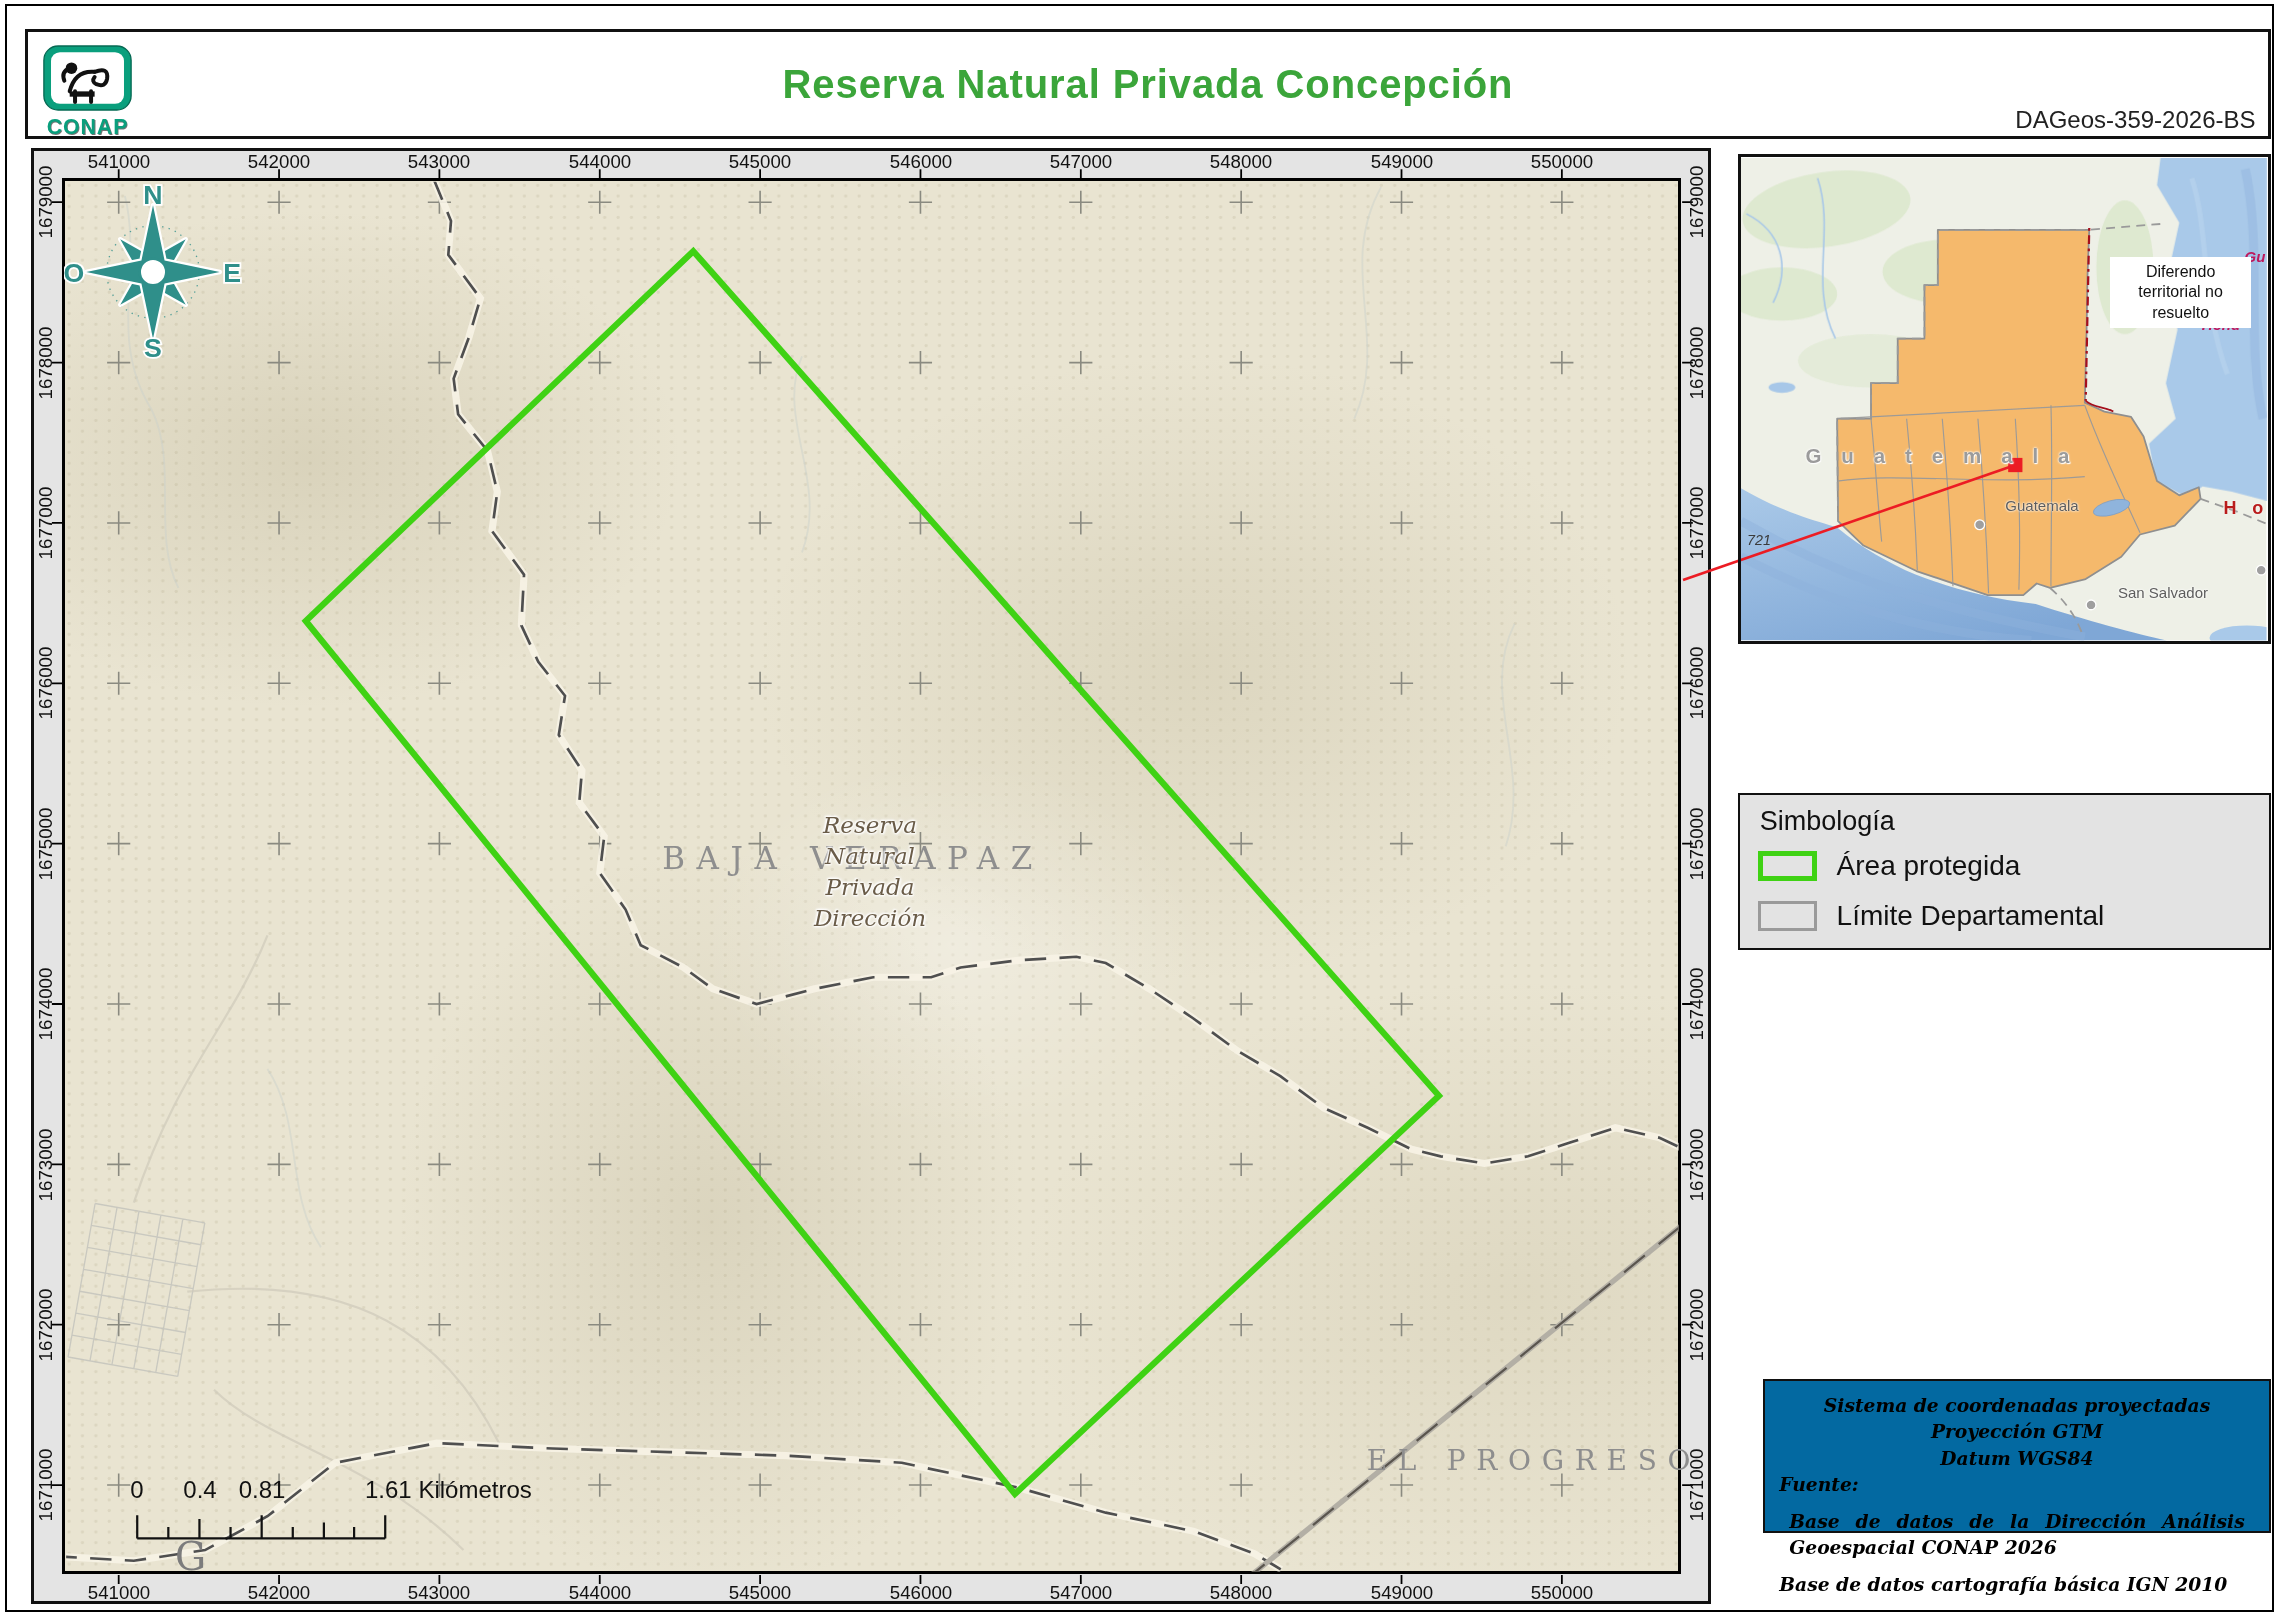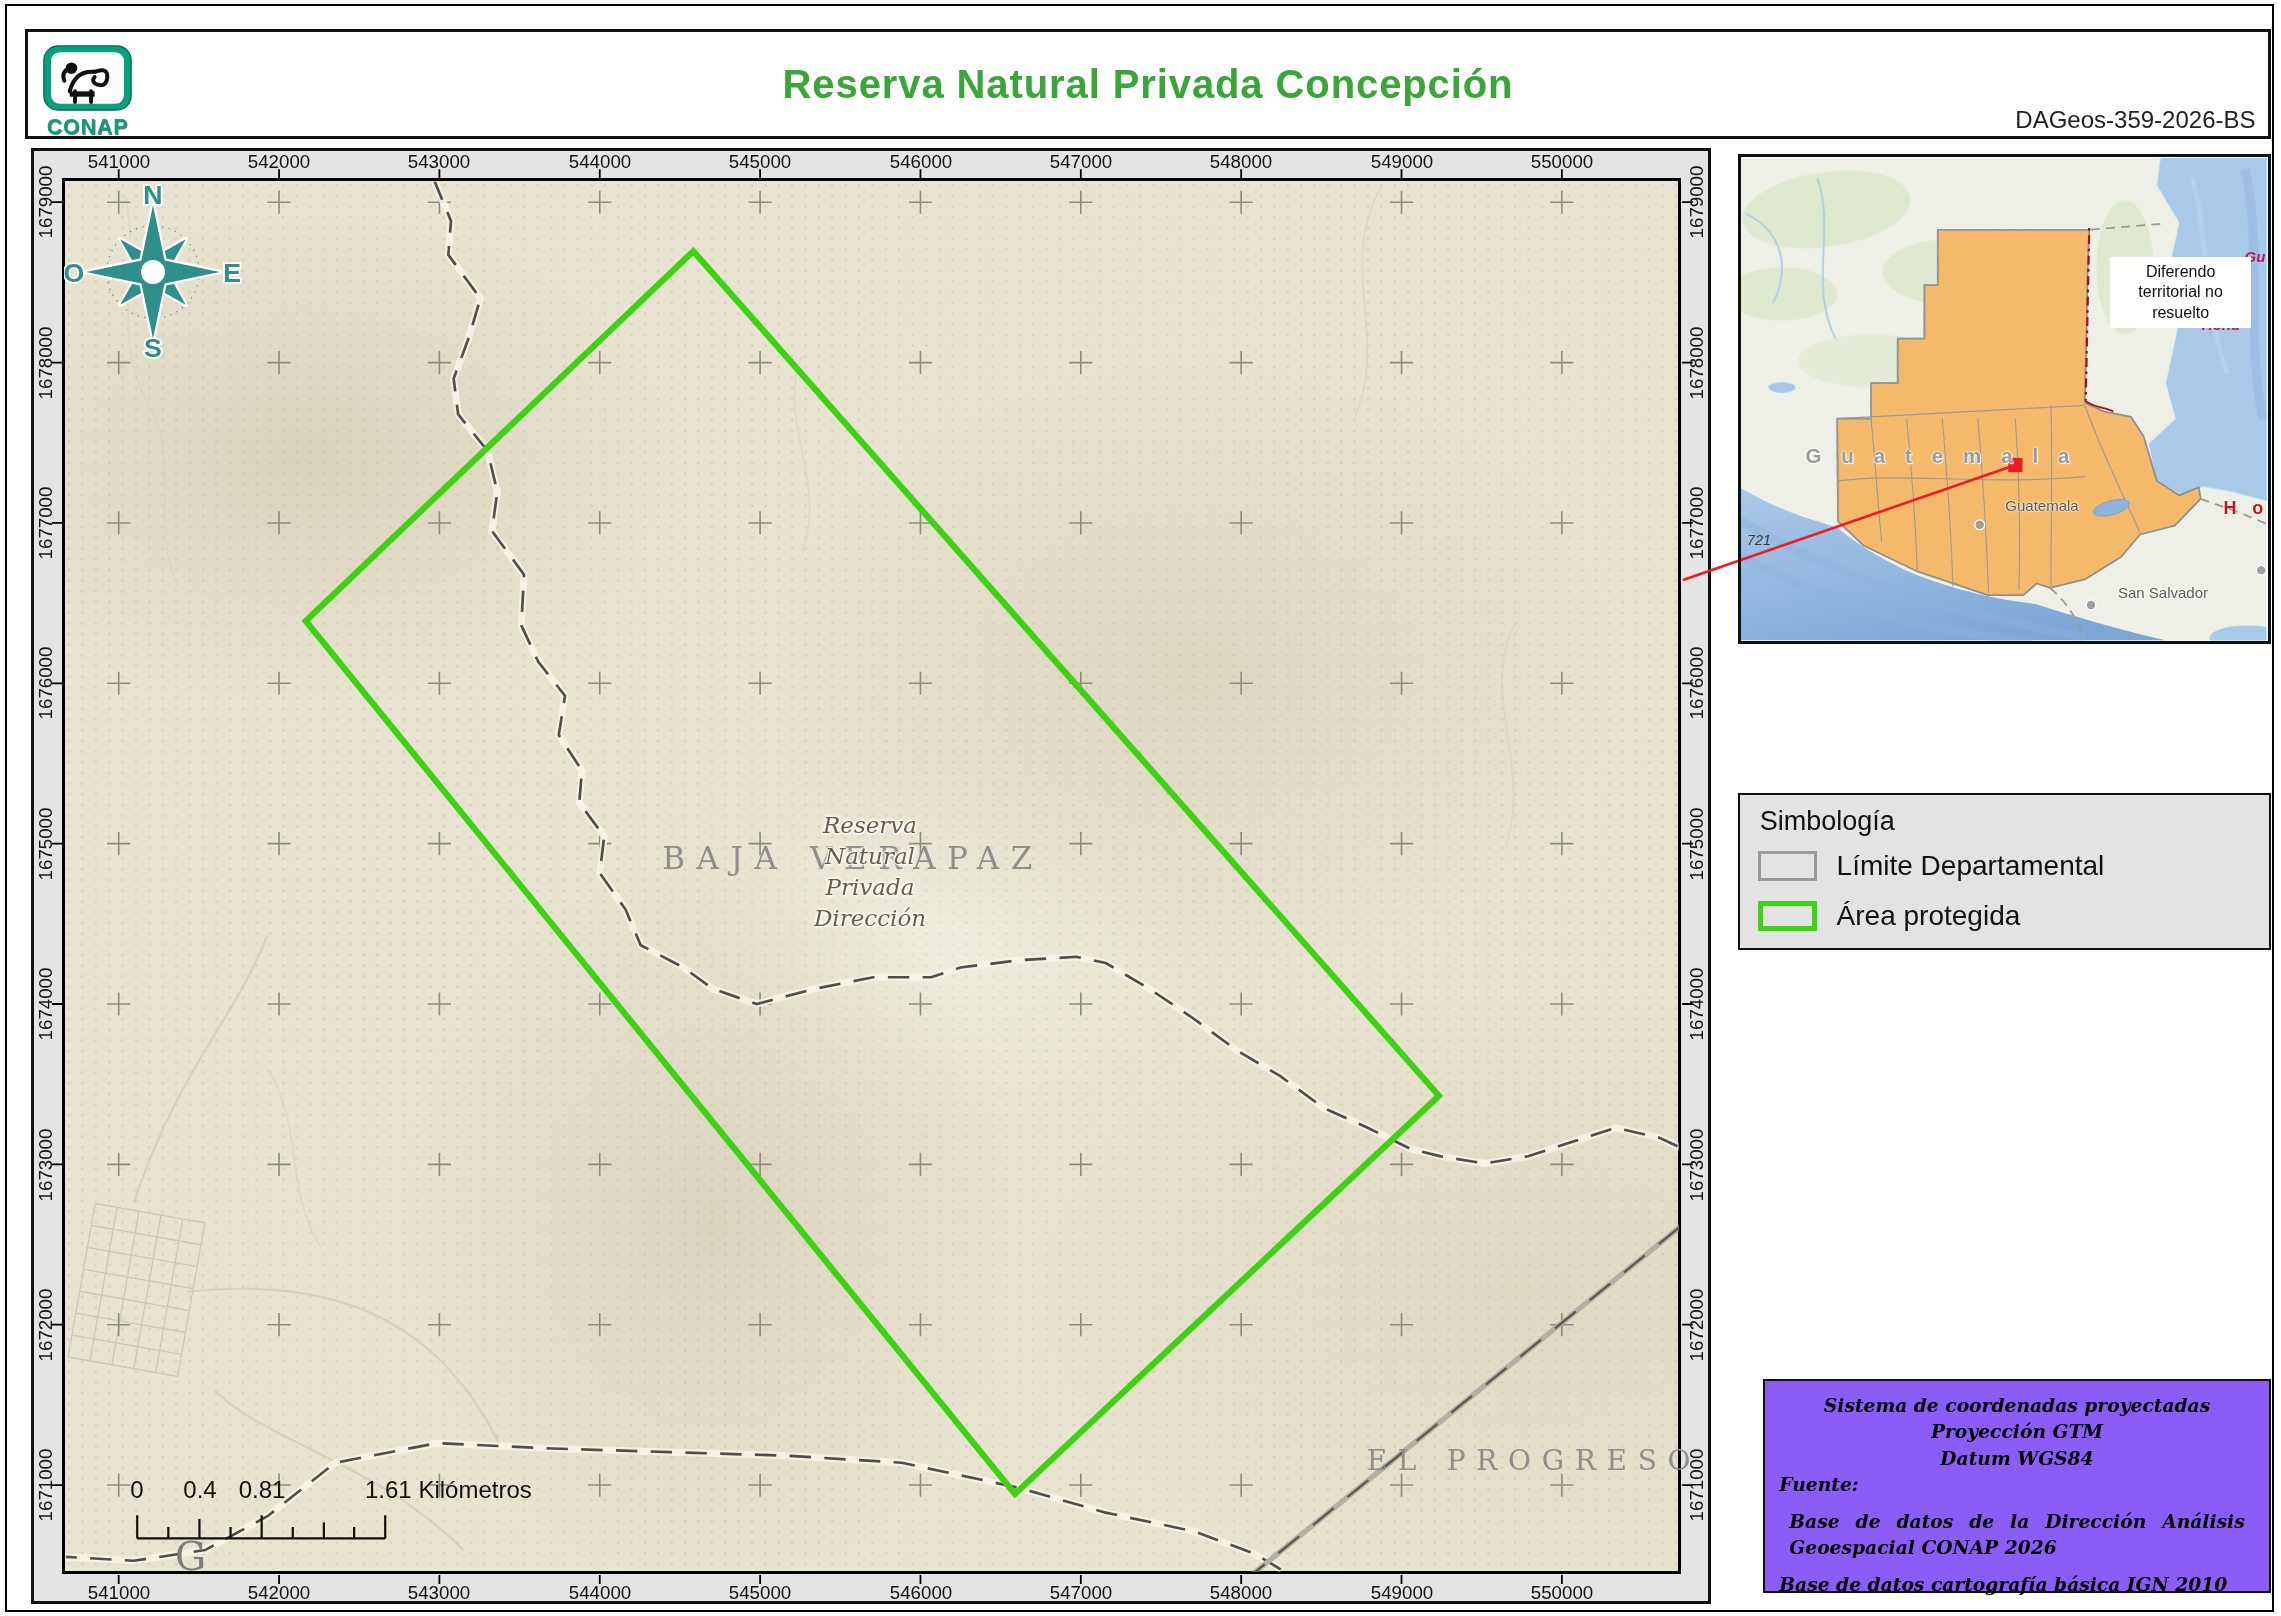--- a/index.html
+++ b/index.html
@@ -57,21 +57,21 @@
   
   #legend{left:1738px;top:793px;width:533px;height:157px;background:#e3e3e3;
       border:2.7px solid #111;box-sizing:border-box;padding:9px 18px;}
   #legend-title{font-size:27px;margin:1.8px 0 9px 1.8px;}
   .leg-row{display:flex;align-items:center;margin-top:9px;height:41px;}
   .leg-swatch{width:59px;height:30px;margin-right:19.6px;box-sizing:border-box;}
   .swatch-gray{border:3.6px solid #9a9a9a;background:#e3e3e3;}
   .swatch-green{border:5.3px solid #3fd214;background:#e3e3e3;}
   .leg-label{font-size:28px;color:#111;}
   
-  #credits{left:1763px;top:1379px;width:508px;height:214px;background:#8b5cf6;border:2.7px solid #111;
+  #credits{left:1763px;top:1379px;width:508px;height:154px;background:#0369a1;border:2.7px solid #111;
       box-sizing:border-box;padding:10.7px 14.3px;font-family:"DejaVu Serif",serif;
       font-style:italic;font-weight:bold;font-size:18.7px;line-height:1.42;color:#000;}
   #credits .ctr{text-align:center;}
   #credits .just{text-align:justify;text-align-last:left;margin:10px;}
 </style>
 </head>
 <body>
 
 <div id="page">
   <div id="page-border" class="abs"></div>
@@ -298,26 +298,26 @@
   <div id="in-sansalvador" class="in-lbl" style="left:2163px;top:592px;">San Salvador</div>
   <div id="in-ho" class="in-lbl" style="left:2246px;top:508px;">H o</div>
   <div id="in-gu" class="in-lbl" style="left:2255px;top:256px;">Gu</div>
   <div id="in-hond" class="in-lbl" style="left:2221px;top:324px;">Hond</div>
   <div id="in-721" class="in-lbl" style="left:1759px;top:540px;">721</div>
   <div id="diferendo" class="abs">Diferendo territorial no resuelto</div>
 
   <div id="legend" class="abs">
     <div id="legend-title">Simbología</div>
     <div class="leg-row">
+      <div class="leg-swatch swatch-green"></div>
+      <div class="leg-label">Área protegida</div>
+    </div>
+    <div class="leg-row">
       <div class="leg-swatch swatch-gray"></div>
       <div class="leg-label">Límite Departamental</div>
-    </div>
-    <div class="leg-row">
-      <div class="leg-swatch swatch-green"></div>
-      <div class="leg-label">Área protegida</div>
     </div>
   </div>
 
   <div id="credits" class="abs">
     <div class="ctr">Sistema de coordenadas proyectadas</div>
     <div class="ctr">Proyección GTM</div>
     <div class="ctr">Datum WGS84</div>
     <div>Fuente:</div>
     <p class="just">Base de datos de la Dirección Análisis Geoespacial CONAP 2026</p>
     <div>Base de datos cartografía básica IGN 2010</div>

